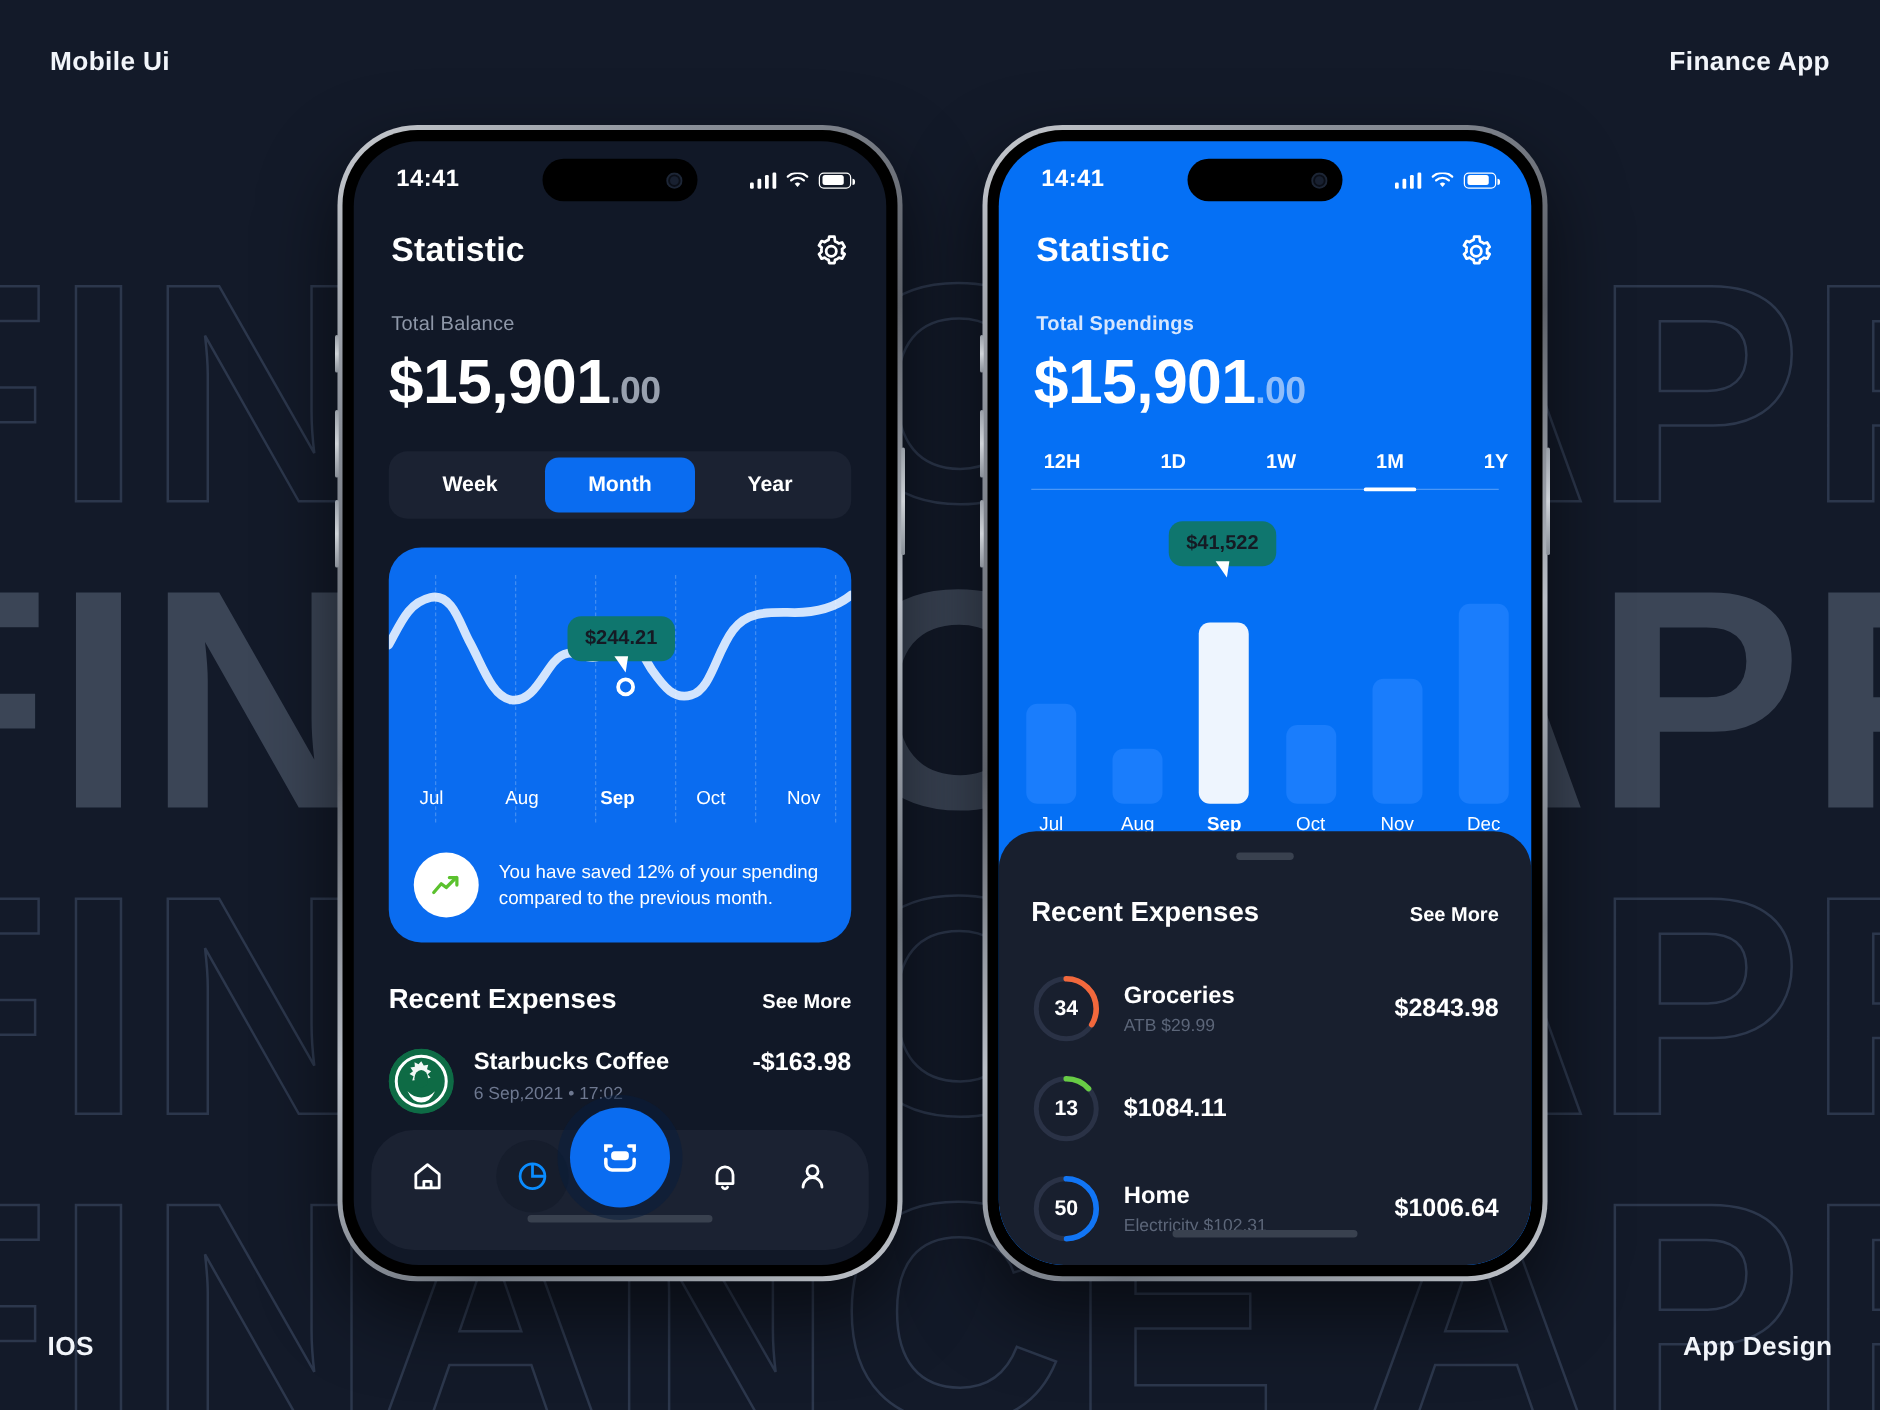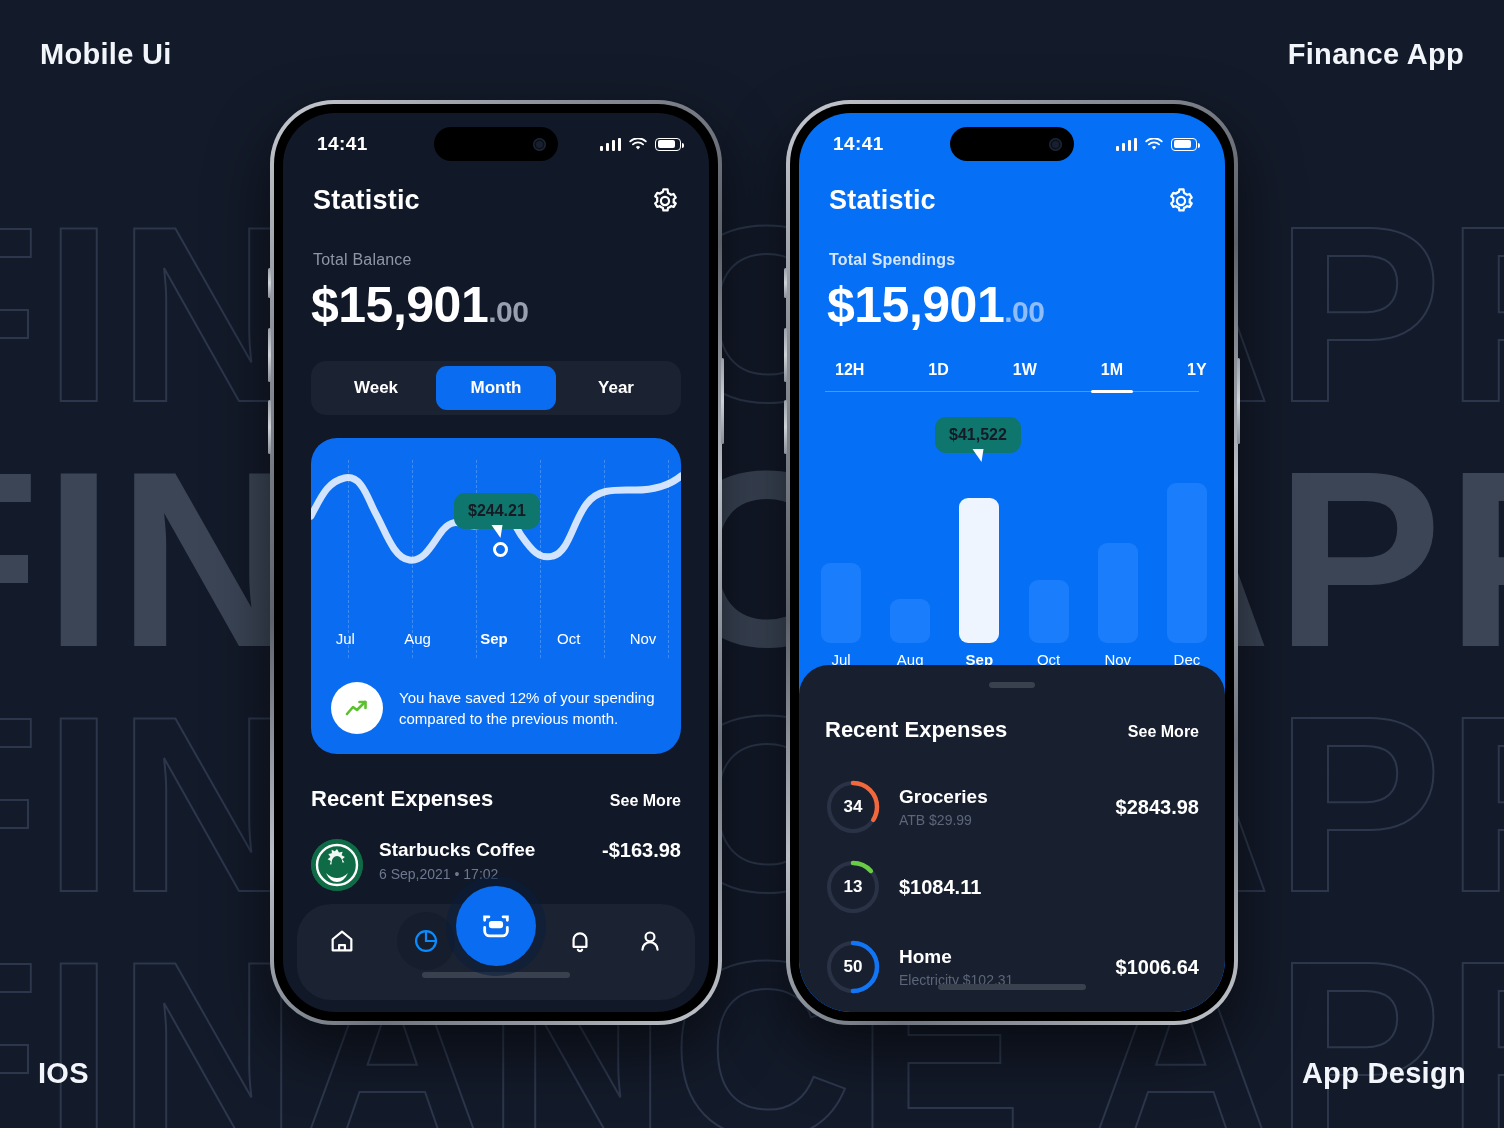--- a/index.html
+++ b/index.html
@@ -35,21 +35,21 @@
   .bg-solid { color: #3B4556; }
   .bg-row-1 { top: 190px; }
   .bg-row-2 { top: 435px; }
   .bg-row-3 { top: 680px; }
   .bg-row-4 { top: 925px; }
 
   
   .caption {
     position: absolute;
     color: #F2F5FA;
-    font-size: 29px;
+    font-size: 21px;
     font-weight: 700;
     letter-spacing: 0.3px;
   }
   #cap-tl { left: 40px; top: 38px; }
   #cap-tr { right: 40px; top: 38px; }
   #cap-bl { left: 38px; bottom: 38px; }
   #cap-br { right: 38px; bottom: 38px; }
 
   
   .phone {

